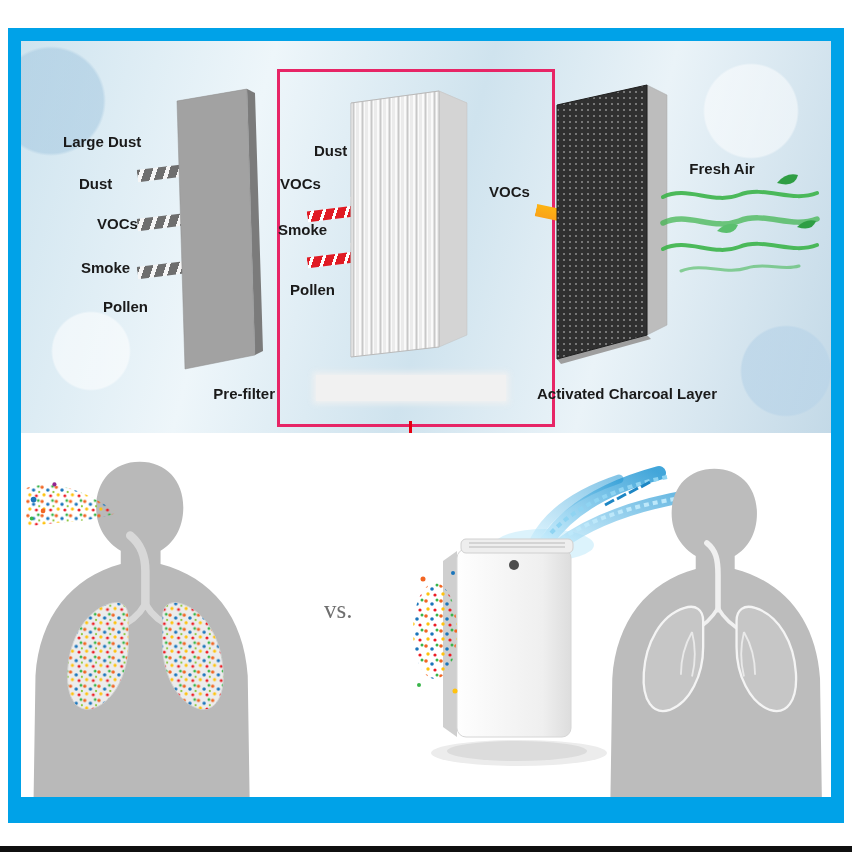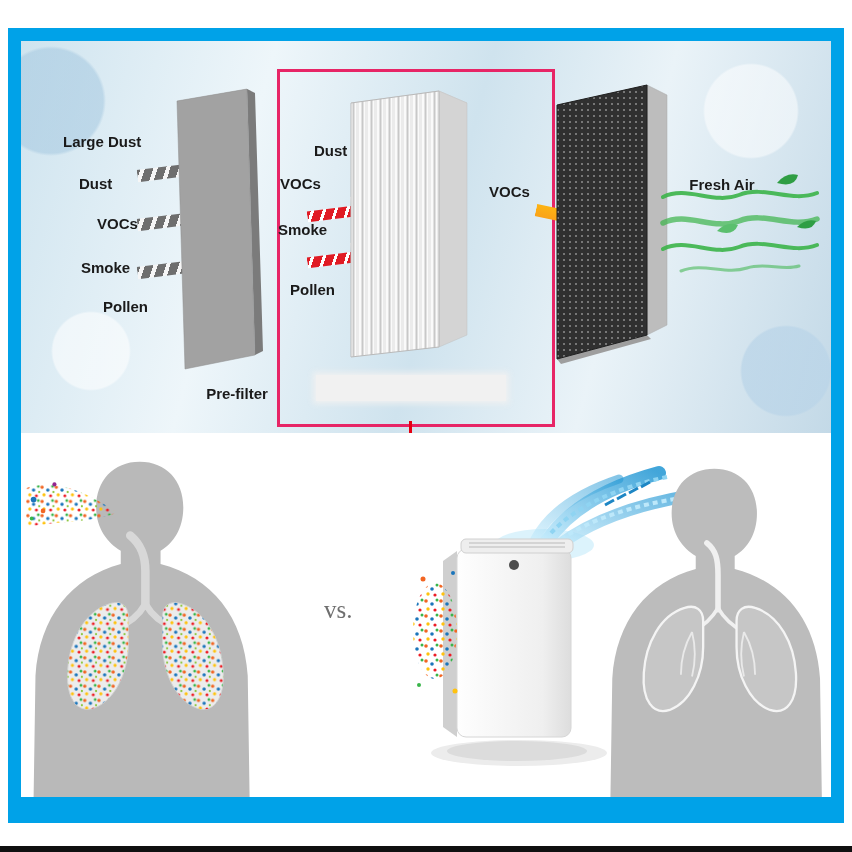--- a/index.html
+++ b/index.html
@@ -45,21 +45,21 @@
 
         <div class="garrow" style="left:116px;top:112px;width:100px;height:34px;transform:rotate(-7deg)"></div>
         <div class="garrow" style="left:116px;top:161px;width:100px;height:34px;transform:rotate(-7deg)"></div>
         <div class="garrow" style="left:116px;top:209px;width:100px;height:34px;transform:rotate(-7deg)"></div>
 
         <svg class="abs" style="left:146px;top:42px" width="112" height="296" viewBox="0 0 112 296">
           <polygon points="10,18 80,6 84,8 14,21" fill="#c2c2c2"></polygon>
           <polygon points="80,6 88,10 96,268 88,272" fill="#7b7b7b"></polygon>
           <polygon points="10,18 80,6 88,272 18,286" fill="#a2a2a2" stroke="#8f8f8f" stroke-width="0.5"></polygon>
         </svg>
-        <div class="plabel" style="left:156px;top:344px;width:120px;text-align:center">Pre-filter</div>
+        <div class="plabel" style="left:134px;top:344px;width:120px;text-align:right">Pre-filter</div>
 
         <div class="hepa-box abs" style="left:256px;top:28px;width:272px;height:352px"></div>
 
         <div class="plabel" style="left:293px;top:101px">Dust</div>
         <div class="plabel" style="left:259px;top:134px">VOCs</div>
         <div class="plabel" style="left:257px;top:180px">Smoke</div>
         <div class="plabel" style="left:269px;top:240px">Pollen</div>
 
         <div class="rarrow" style="left:286px;top:156px;width:80px;height:30px;transform:rotate(-7deg)"></div>
         <div class="rarrow" style="left:286px;top:202px;width:80px;height:30px;transform:rotate(-7deg)"></div>
@@ -87,22 +87,23 @@
             <pattern id="cdots" width="6" height="6" patternUnits="userSpaceOnUse">
               <rect width="6" height="6" fill="#303030"></rect>
               <circle cx="3" cy="3" r="1" fill="#8f8f8f"></circle>
             </pattern>
           </defs>
           <polygon points="8,28 98,8 102,12 12,32" fill="#d2d2d2"></polygon>
           <polygon points="98,8 118,18 118,248 98,258" fill="#bdbdbd" stroke="#a8a8a8" stroke-width="0.5"></polygon>
           <polygon points="8,282 98,258 102,262 12,287" fill="#9e9e9e"></polygon>
           <polygon points="8,28 98,8 98,258 8,282" fill="url(#cdots)" stroke="#1e1e1e" stroke-width="1"></polygon>
         </svg>
-
-        <div class="plabel" style="left:646px;top:135px;width:110px;text-align:center">Fresh Air</div>
+        <div class="plabel" style="left:456px;top:344px;width:300px;text-align:center">Activated Charcoal Layer</div>
+
+        <div class="plabel" style="left:646px;top:119px;width:110px;text-align:center">Fresh Air</div>
         <svg class="abs" style="left:638px;top:128px" width="165" height="125" viewBox="0 0 165 125">
           <path d="M4,28 C28,16 54,36 80,26 C106,16 132,34 158,24" stroke="#3bb449" stroke-width="4" fill="none" opacity="0.9" stroke-linecap="round"></path>
           <path d="M4,54 C28,42 54,62 80,52 C106,42 132,60 158,50" stroke="#3bb449" stroke-width="5.5" fill="none" opacity="0.7" stroke-linecap="round"></path>
           <path d="M4,80 C28,68 54,88 80,78 C106,68 132,86 158,76" stroke="#3bb449" stroke-width="4" fill="none" opacity="0.9" stroke-linecap="round"></path>
           <path d="M22,102 C44,93 66,106 88,99 C106,93 124,102 140,97" stroke="#3bb449" stroke-width="3" fill="none" opacity="0.55" stroke-linecap="round"></path>
           <path d="M118,14 q9,-11 21,-8 q-3,13 -21,8 Z" fill="#2f9e44"></path>
           <path d="M58,62 q10,-10 21,-6 q-5,12 -21,6 Z" fill="#5bbf6e"></path>
           <path d="M138,58 q9,-9 19,-6 q-4,11 -19,6 Z" fill="#2f9e44"></path>
         </svg>
       </div>

